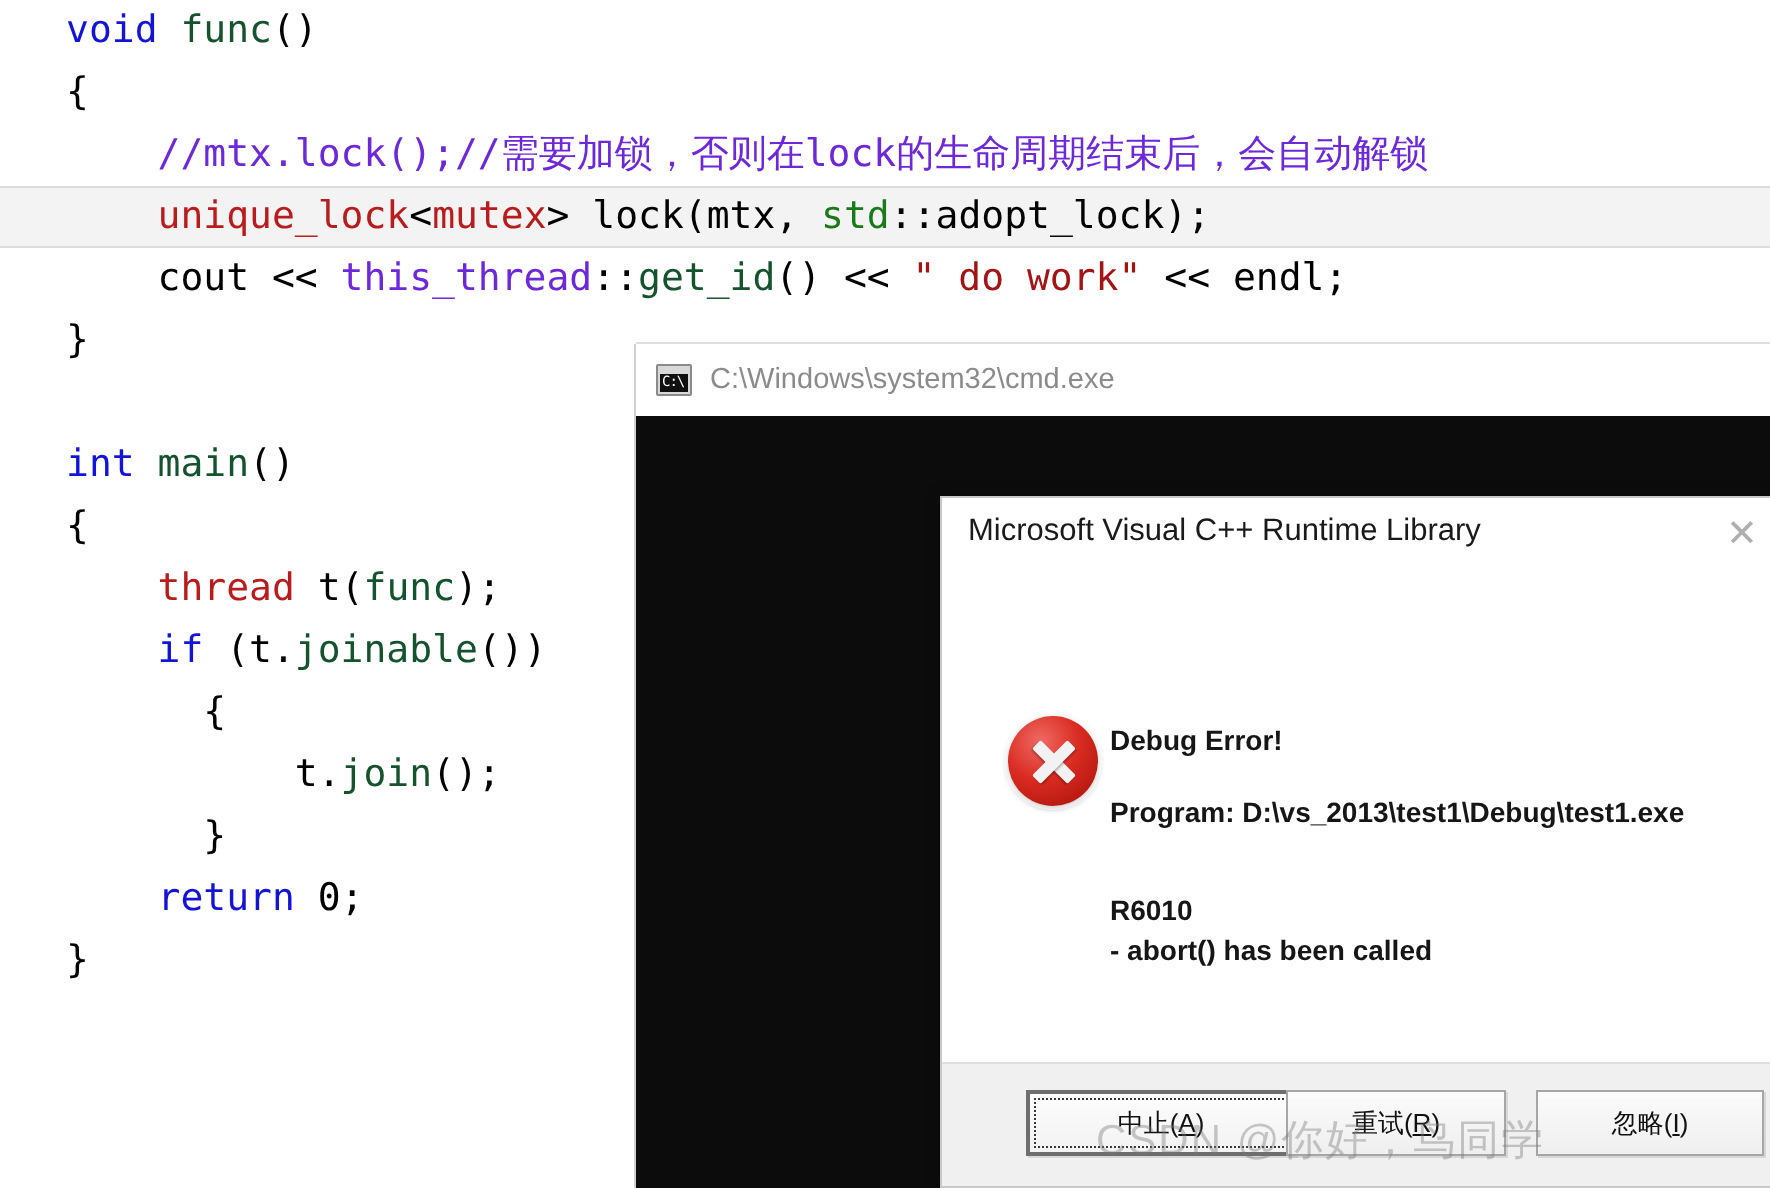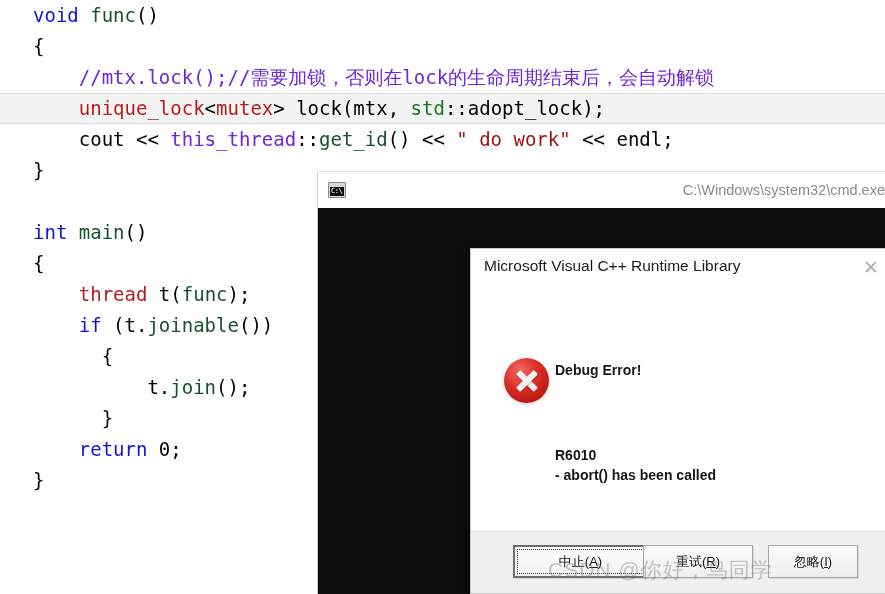--- a/index.html
+++ b/index.html
@@ -59,21 +59,20 @@
     background: #0c0c0c;
     box-shadow: -1px 0 0 rgba(0,0,0,0.18), 0 -1px 0 rgba(0,0,0,0.12);
   }
   #cmd-titlebar {
     height: 36px;
     background: #ffffff;
     display: flex;
     align-items: center;
     padding-left: 10px;
     border-bottom: 1px solid #f0f0f0;
-    justify-content: space-between;
   }
   #cmd-icon {
     width: 18px; height: 16px;
     background: #d8d8d8;
     border: 1px solid #8a8a8a;
     position: relative;
     flex: 0 0 auto;
     box-sizing: border-box;
     border-radius: 1px;
   }
@@ -209,21 +208,21 @@
     box-shadow: 1px 1px 0 rgba(0,0,0,0.10);
   }
   #btn-abort {
     left: 42px; width: 135px;
     border: 2px solid #6e6e6e;
     outline: 1px dotted #3a3a3a;
     outline-offset: -5px;
     background: linear-gradient(#fdfdfd, #f2f2f2);
   }
   #btn-retry { left: 172px; width: 110px; }
-  #btn-ignore { left: 297px; width: 90px; }
+  #btn-ignore { left: 297px; width: 114px; }
   .btn-underline { text-decoration: underline; }
 
   
   #watermark {
     position: absolute;
     left: 548px; top: 556px;
     font-family: "Liberation Sans", sans-serif;
     font-size: 21px;
     color: rgba(120,120,120,0.40);
     white-space: nowrap;
@@ -249,20 +248,21 @@
 <div id="dialog">
 
   <div id="dialog-titlebar">
     <span id="dialog-title-text">Microsoft Visual C++ Runtime Library</span>
     <span id="dialog-close">✕</span>
   </div>
 
   <div id="dialog-content">
     <div id="error-icon"></div>
     <div class="dlg-text" id="txt-debug-error">Debug Error!</div>
+    <div class="dlg-text" id="txt-program">Program: D:\vs_2013\test1\Debug\test1.exe</div>
     <div class="dlg-text" id="txt-code">R6010</div>
     <div class="dlg-text" id="txt-abortmsg">- abort() has been called</div>
   </div>
 
   <div id="dialog-buttonbar">
     <div class="dlg-btn" id="btn-abort">
         <span>中止(</span>
         <span class="btn-underline">A</span>
         <span>)</span>
       </div>

